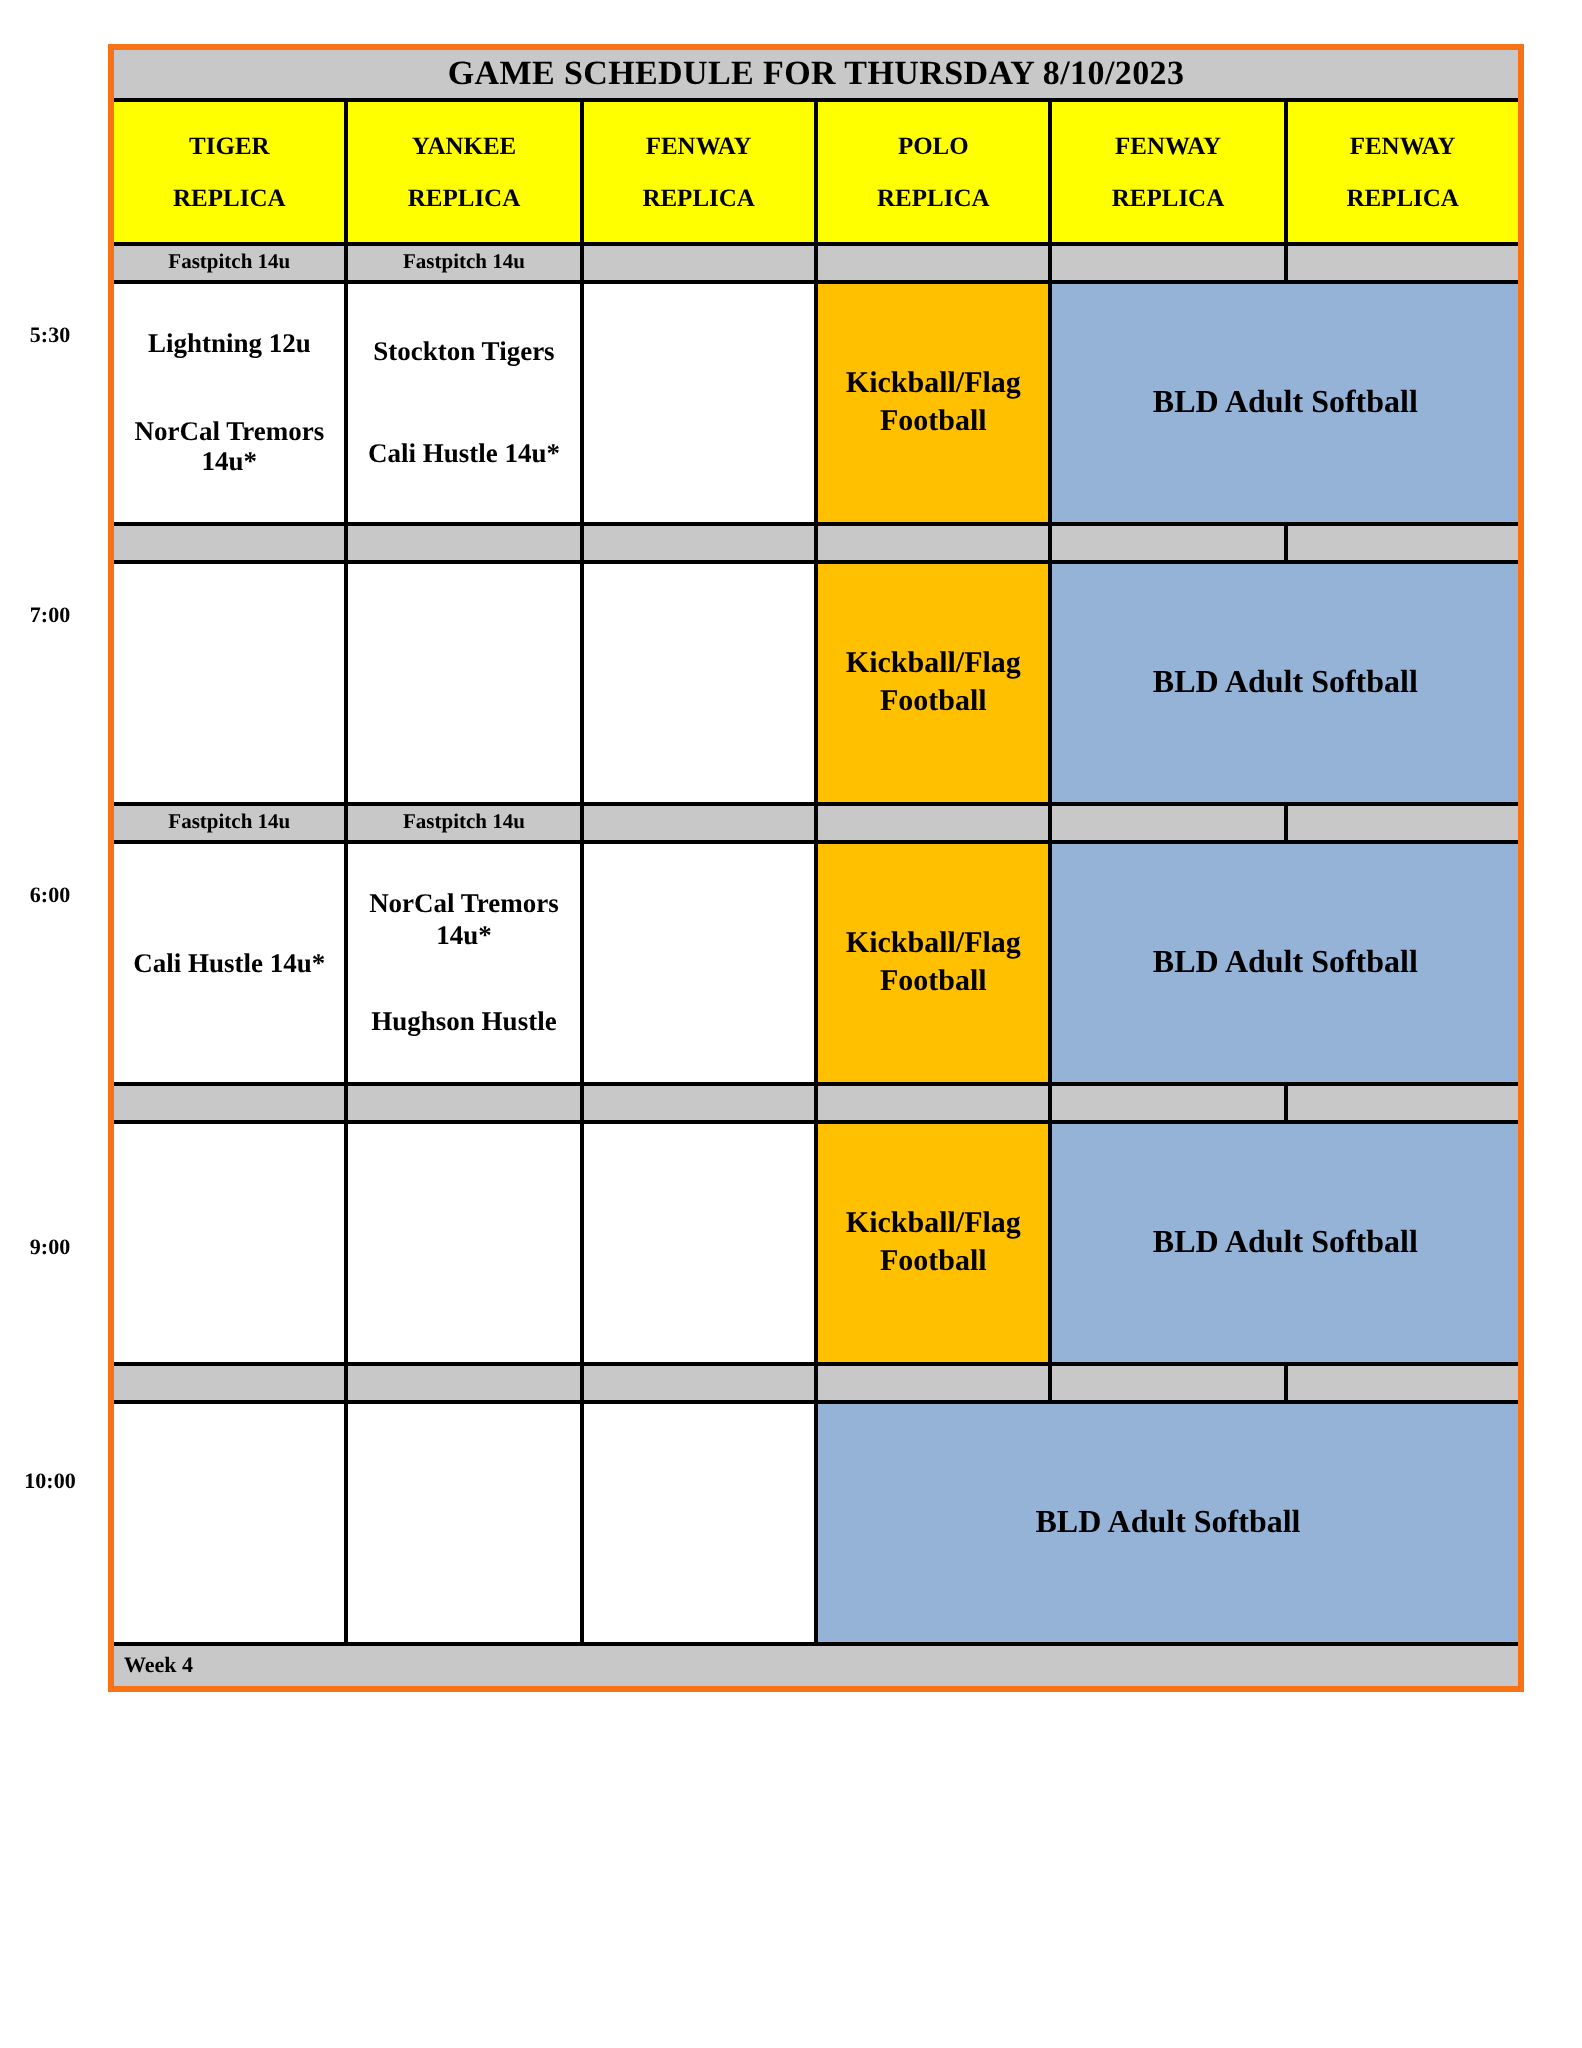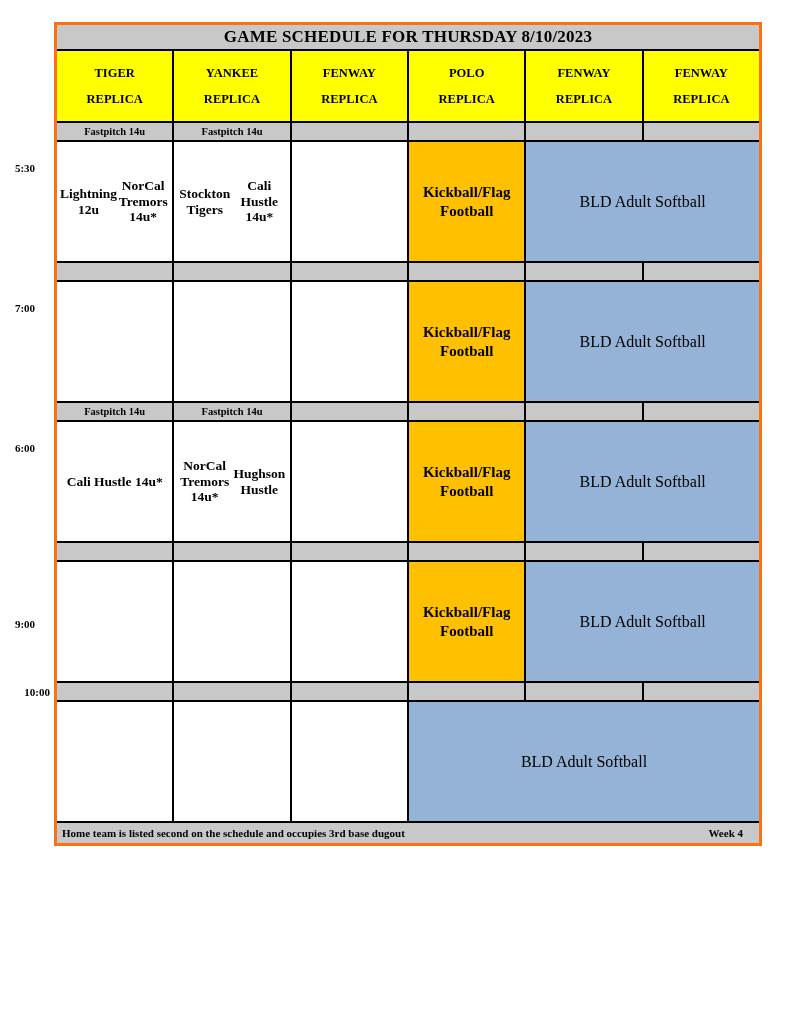--- a/index.html
+++ b/index.html
@@ -35,51 +35,51 @@
     display: flex; flex-direction: column; align-items: center; justify-content: center;
     gap: 11px; font-weight: bold; font-size: 12.5px; text-align: center;
   }
   .strip {
     background: var(--gray);
     display: flex; align-items: center; justify-content: center;
     font-weight: bold; font-size: 10.5px;
   }
   .team {
     background: #fff;
-    display: flex; flex-direction: row; justify-content: space-around; align-items: center;
+    display: flex; flex-direction: column; justify-content: space-around; align-items: center;
     text-align: center; font-weight: bold; font-size: 13.5px; line-height: 1.15;
     padding: 8px 3px; box-sizing: border-box;
   }
   .team-name { width: 100%; }
   .kick {
     background: var(--orange);
     display: flex; align-items: center; justify-content: center;
     text-align: center; font-weight: bold; font-size: 15px; line-height: 1.25;
     padding: 0 10px; box-sizing: border-box;
   }
   .soft {
     background: var(--blue);
     grid-column: span 2;
     display: flex; align-items: center; justify-content: center;
-    text-align: center; font-weight: normal; font-size: 16px;
+    text-align: center; font-weight: bold; font-size: 16px;
   }
   .soft.wide { grid-column: span 3; }
   .foot {
     grid-column: 1 / -1;
     background: var(--gray);
     display: flex; align-items: center; justify-content: space-between;
     font-weight: bold; font-size: 11px;
     padding: 0 16px 0 5px; box-sizing: border-box;
   }
   .time-label {
     position: absolute; left: 0; width: 50px;
     text-align: center; font-weight: bold; font-size: 11px;
   }
   .t0 { top: 162px; } .t1 { top: 302px; } .t2 { top: 442px; }
-  .t3 { top: 582px; margin-top: 36px; } .t4 { top: 686px; text-align: right; }
+  .t3 { top: 582px; margin-top: 36px; } .t4 { top: 735px; }
 </style>
 </head>
 <body>
 
 <div class="time-label t0">5:30</div>
 <div class="time-label t1">7:00</div>
 <div class="time-label t2">6:00</div>
 <div class="time-label t3">9:00</div>
 <div class="time-label t4">10:00</div>
 
@@ -215,18 +215,17 @@
       <div class="team-name"></div>
       <div class="team-name"></div>
     </div>
     <div class="cell team">
       <div class="team-name"></div>
       <div class="team-name"></div>
     </div>
     <div class="cell soft wide">BLD Adult Softball</div>
 
     <div class="cell foot">
-      <span>Home team is listed second on the schedule and occupies 3rd base dugout</span>
       <span>Week 4</span>
     </div>
 
   </div>
 </div>
 
 </body></html>

